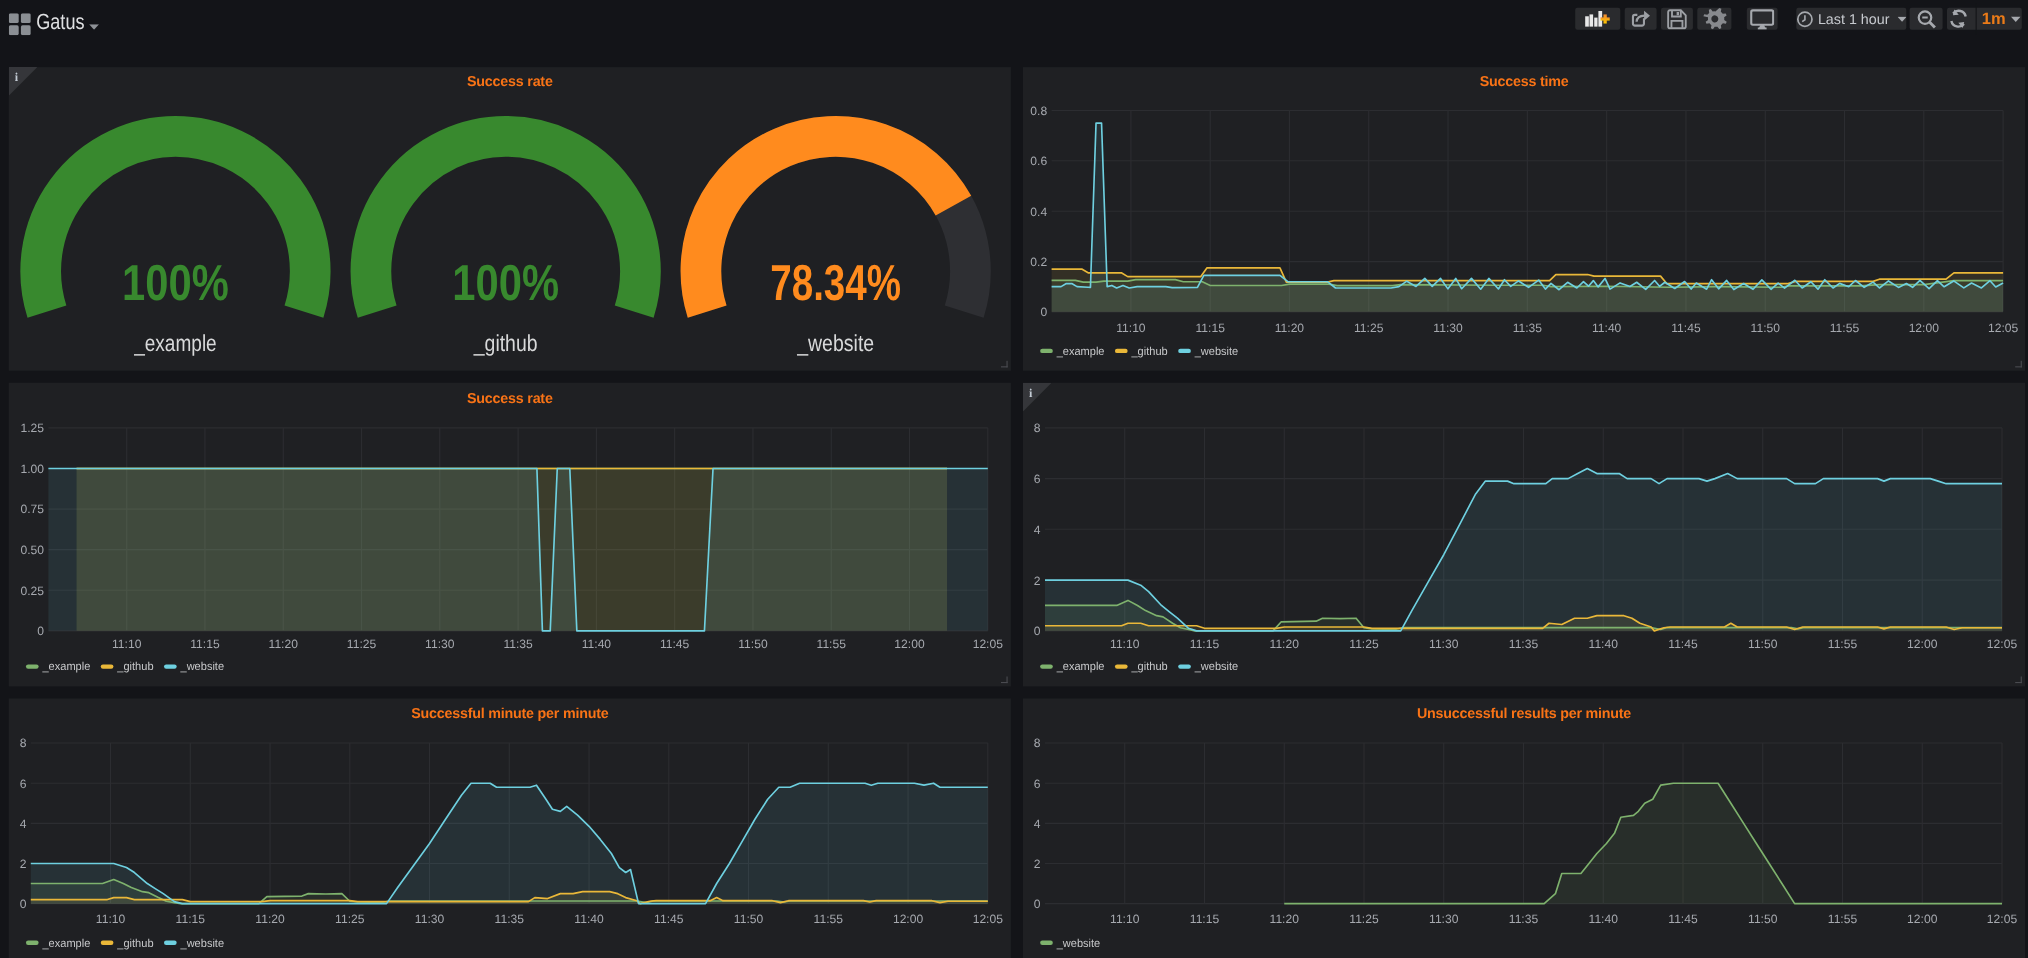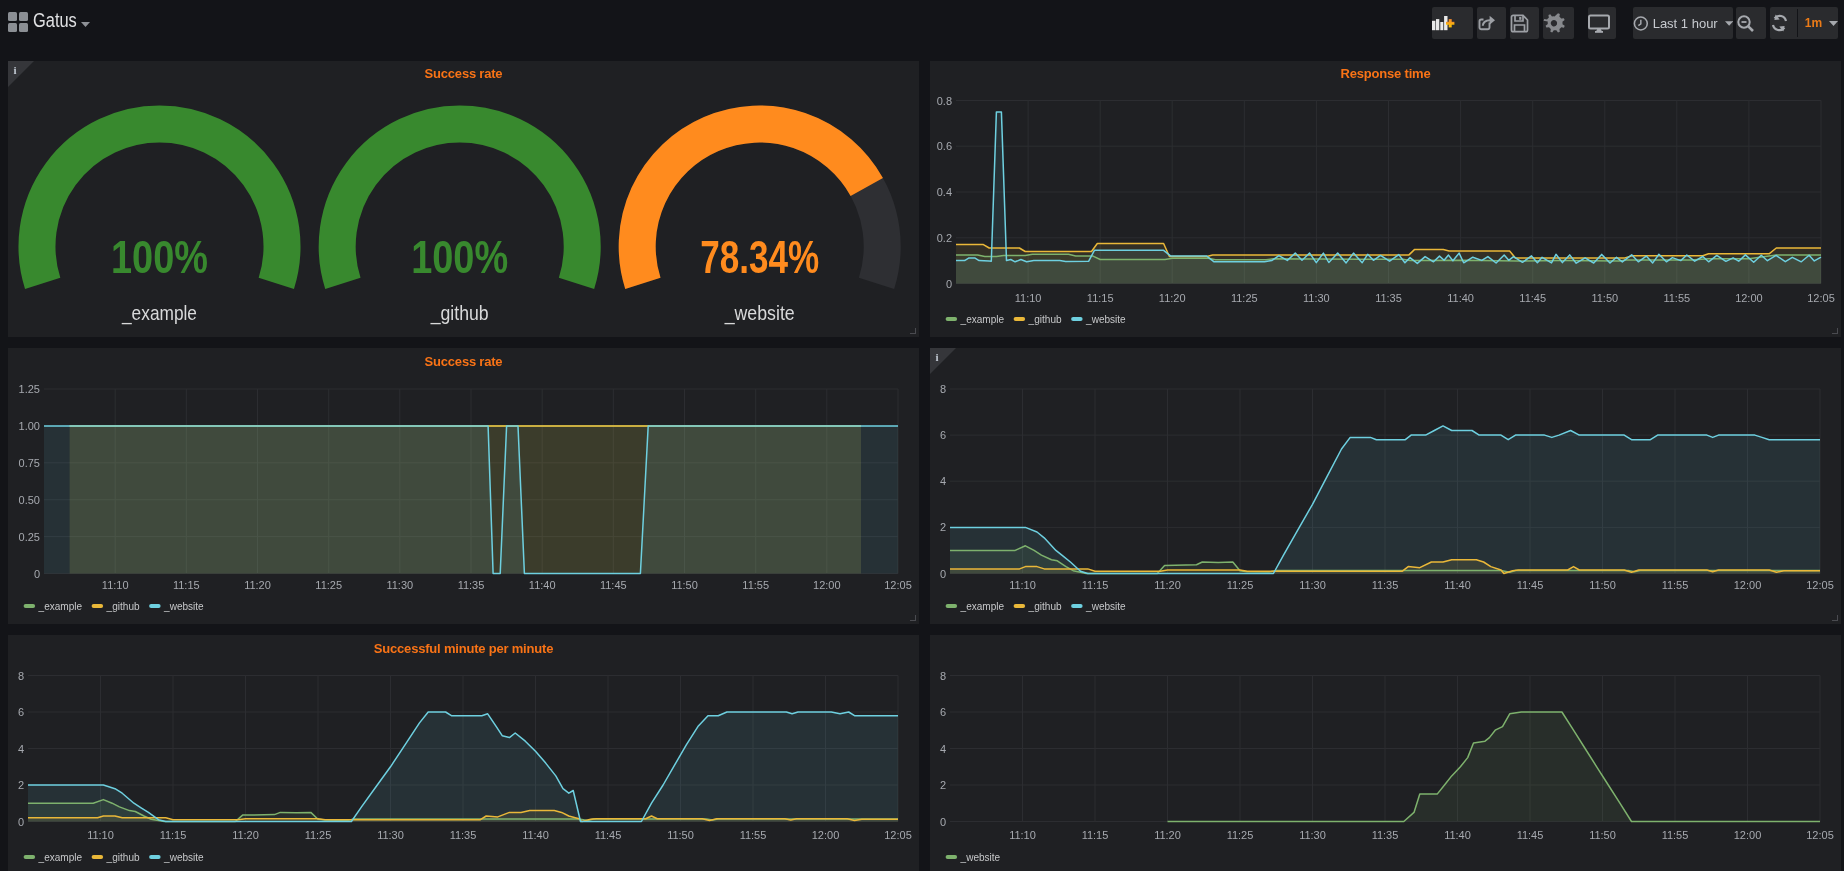--- a/index.html
+++ b/index.html
@@ -1,18 +1,18 @@
 <!DOCTYPE html>
 <html><head><meta charset="utf-8"><style>
 *{margin:0;padding:0;box-sizing:border-box}
 svg{display:block}
 html,body{width:1844px;height:871px;background:#131418;font-family:"Liberation Sans",sans-serif;overflow:hidden;position:relative}
 .panel{position:absolute;background:#1f2023;overflow:hidden}
 .ptitle{position:absolute;width:100%;text-align:center;font-size:13px;font-weight:bold;letter-spacing:-0.2px;color:#f97316}
-.navbtn{position:absolute;background:#2a2b2e;border-radius:2px;top:7px;height:32px;display:flex;align-items:center;justify-content:space-between;white-space:nowrap}
+.navbtn{position:absolute;background:#2a2b2e;border-radius:2px;top:7px;height:20px;display:flex;align-items:center;justify-content:center;white-space:nowrap}
 </style></head><body>
 <div style="position:absolute;left:8px;top:12px">
     <svg width="20" height="20" viewBox="0 0 20 20">
       <rect x="0" y="0" width="9" height="9" rx="1.5" fill="#8b8f94"></rect>
       <rect x="11" y="0" width="9" height="9" rx="1.5" fill="#8b8f94"></rect>
       <rect x="0" y="11" width="9" height="9" rx="1.5" fill="#8b8f94"></rect>
       <rect x="11" y="11" width="9" height="9" rx="1.5" fill="#8b8f94"></rect>
     </svg>
   </div>
 <div style="position:absolute;left:33px;top:9px;font-size:20px;color:#e0e1e3;transform:scaleX(0.82);transform-origin:left center">Gatus</div>
@@ -86,21 +86,21 @@
     </svg>
   </div>
 <div class="navbtn" style="left:1770px;width:68px">
     <svg width="19" height="18" viewBox="0 0 19 18" fill="none">
       <path d="M16 7 A6.5 6.5 0 0 0 4.6 4.2" stroke="#a6a9ae" stroke-width="2.2"></path>
       <path d="M3 11 A6.5 6.5 0 0 0 14.4 13.8" stroke="#a6a9ae" stroke-width="2.2"></path>
       <path d="M5.6 0.6 L4.4 5.9 L9.7 5.4 Z" fill="#a6a9ae"></path>
       <path d="M13.4 17.4 L14.6 12.1 L9.3 12.6 Z" fill="#a6a9ae"></path>
     </svg>
     <div style="width:1px;height:28px;background:#131418;margin:0 0 0 6px"></div>
-    <span style="font-size:12px;font-weight:bold;color:#eb7b18;margin:16px 5px">1m</span>
+    <span style="font-size:15px;font-weight:bold;color:#eb7b18;margin:16px 5px">1m</span>
     <svg width="9" height="5" viewBox="0 0 9 5">
       <path d="M0 0 h9 l-4.5 5 z" fill="#a6a9ae"></path>
     </svg>
   </div>
 <div class="panel" style="left:8px;top:61px;width:911px;height:276px">
     <svg width="911" height="276" viewBox="0 0 911 276" style="position:absolute;left:0;top:0">
       <path d="M34.67 222.34 A122.5 122.5 0 1 1 268.33 222.34" stroke="#38892e" stroke-width="37" fill="none"></path>
       <text x="151.5" y="211.5" text-anchor="middle" font-size="46" font-weight="700" fill="#38892e" textLength="97" lengthAdjust="spacingAndGlyphs">100%</text>
       <text x="151.5" y="258.5" text-anchor="middle" font-size="21" fill="#d8d9da" textLength="75" lengthAdjust="spacingAndGlyphs">_example</text>
       <path d="M334.87 222.34 A122.5 122.5 0 1 1 568.53 222.34" stroke="#38892e" stroke-width="37" fill="none"></path>
@@ -160,21 +160,21 @@
       <text x="746.8" y="241" text-anchor="middle" font-size="11" fill="#a6a9af">11:55</text>
       <text x="818.9" y="241" text-anchor="middle" font-size="11" fill="#a6a9af">12:00</text>
       <text x="891.0" y="241" text-anchor="middle" font-size="11" fill="#a6a9af">12:05</text>
       <rect x="15.6" y="256" width="11.5" height="4" rx="2" fill="#7EB26D"></rect>
       <text x="30.6" y="261.5" font-size="10.5" fill="#c7c8ca" textLength="43.5" lengthAdjust="spacingAndGlyphs">_example</text>
       <rect x="83.6" y="256" width="11.5" height="4" rx="2" fill="#EAB839"></rect>
       <text x="98.6" y="261.5" font-size="10.5" fill="#c7c8ca" textLength="33.0" lengthAdjust="spacingAndGlyphs">_github</text>
       <rect x="141.1" y="256" width="11.5" height="4" rx="2" fill="#6ED0E0"></rect>
       <text x="156.1" y="261.5" font-size="10.5" fill="#c7c8ca" textLength="39.6" lengthAdjust="spacingAndGlyphs">_website</text>
     </svg>
-    <div class="ptitle" style="top:5px">Response time</div>
+    <div class="ptitle" style="top:5px">Success time</div>
     <div style="position:absolute;right:3px;bottom:3px;width:6px;height:6px;border-right:1px solid #4a4b50;border-bottom:1px solid #4a4b50"></div>
   </div>
 <div class="panel" style="left:8px;top:348px;width:911px;height:276px">
     <svg width="911" height="276" viewBox="0 0 911 276" style="position:absolute;left:0;top:0">
       <line x1="36" y1="225.5" x2="890" y2="225.5" stroke="#2c2d31" stroke-width="1"></line>
       <line x1="36" y1="188.6" x2="890" y2="188.6" stroke="#2c2d31" stroke-width="1"></line>
       <line x1="36" y1="151.7" x2="890" y2="151.7" stroke="#2c2d31" stroke-width="1"></line>
       <line x1="36" y1="114.8" x2="890" y2="114.8" stroke="#2c2d31" stroke-width="1"></line>
       <line x1="36" y1="77.9" x2="890" y2="77.9" stroke="#2c2d31" stroke-width="1"></line>
       <line x1="36" y1="41.0" x2="890" y2="41.0" stroke="#2c2d31" stroke-width="1"></line>
@@ -364,12 +364,13 @@
       <text x="455.0" y="204" text-anchor="middle" font-size="11" fill="#a6a9af">11:35</text>
       <text x="527.5" y="204" text-anchor="middle" font-size="11" fill="#a6a9af">11:40</text>
       <text x="600.0" y="204" text-anchor="middle" font-size="11" fill="#a6a9af">11:45</text>
       <text x="672.5" y="204" text-anchor="middle" font-size="11" fill="#a6a9af">11:50</text>
       <text x="745.0" y="204" text-anchor="middle" font-size="11" fill="#a6a9af">11:55</text>
       <text x="817.5" y="204" text-anchor="middle" font-size="11" fill="#a6a9af">12:00</text>
       <text x="890.0" y="204" text-anchor="middle" font-size="11" fill="#a6a9af">12:05</text>
       <rect x="15.6" y="220" width="11.5" height="4" rx="2" fill="#7EB26D"></rect>
       <text x="30.6" y="225.5" font-size="10.5" fill="#c7c8ca" textLength="39.6" lengthAdjust="spacingAndGlyphs">_website</text>
     </svg>
+    <div class="ptitle" style="top:6px">Unsuccessful results per minute</div>
   </div>
 </body></html>

